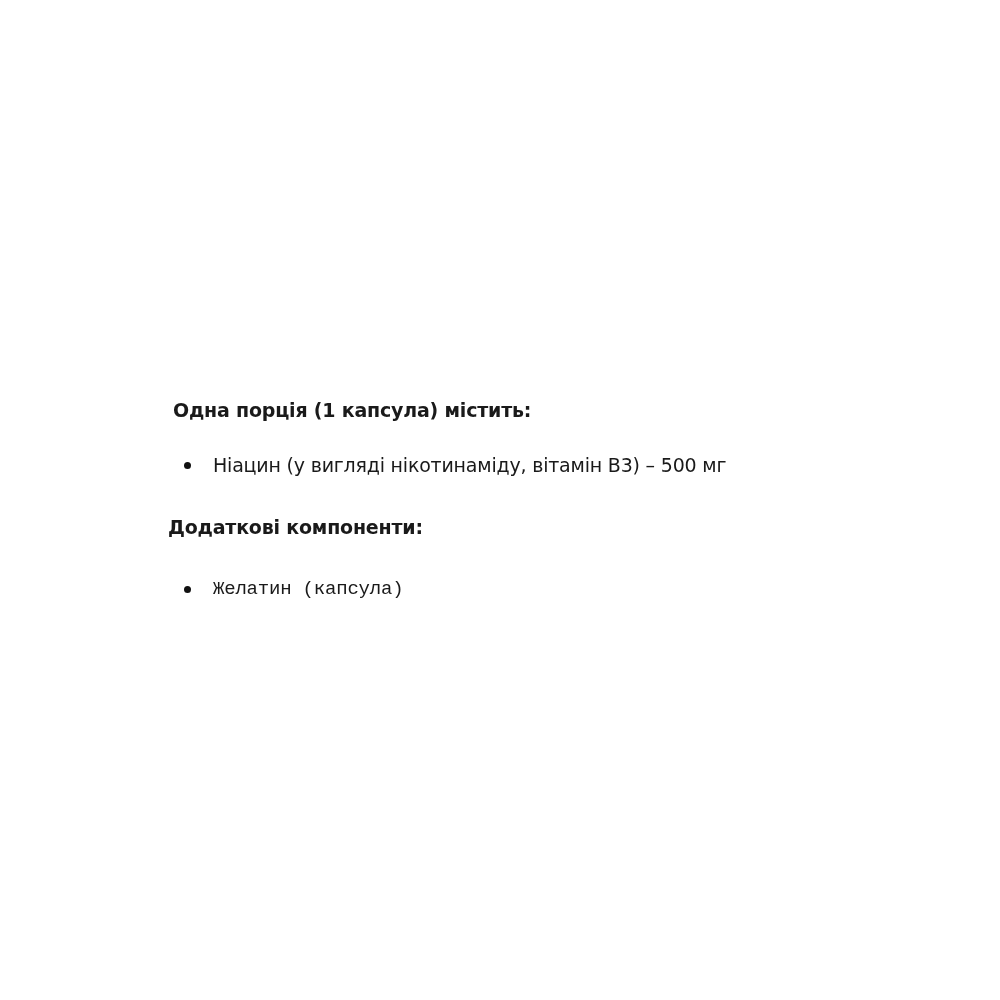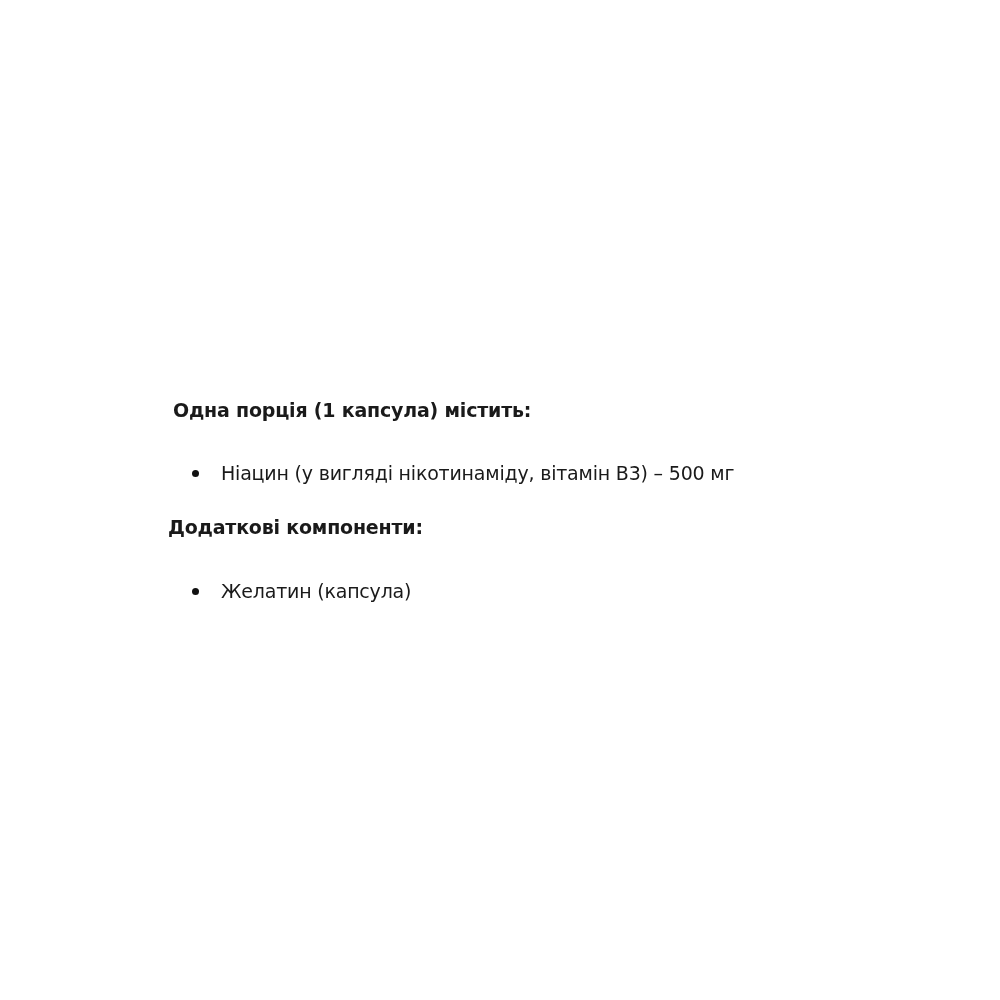--- a/index.html
+++ b/index.html
@@ -25,28 +25,28 @@
       font-weight: bold;
       font-size: 19px;
       line-height: 30px;
       margin: 0;
       letter-spacing: -0.2px;
     }
     .heading-1 { position: absolute; top: 15px; left: 0; white-space: nowrap; margin-left: 15px; }
     .heading-2 { position: absolute; top: 132px; left: 10px; white-space: nowrap; }
     .list {
       list-style: none;
-      margin: 8px;
+      margin: 0;
       padding: 0;
       position: absolute;
       left: 0;
       white-space: nowrap;
     }
     .list-1 { top: 70px; }
-    .list-2 { top: 188px; }
+    .list-2 { top: 194px; font-family: Liberation Mono, monospace; }
     .list-item {
       position: relative;
       padding-left: 55px;
       font-size: 19px;
       line-height: 30px;
       letter-spacing: -0.2px;
     }
     .bullet {
       position: absolute;
       left: 26px;

